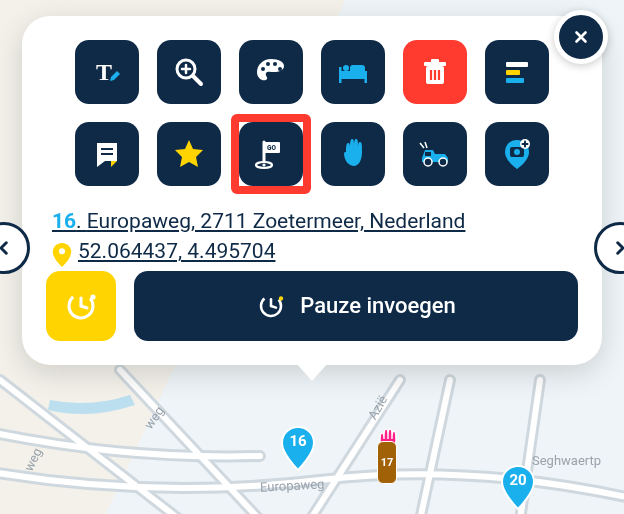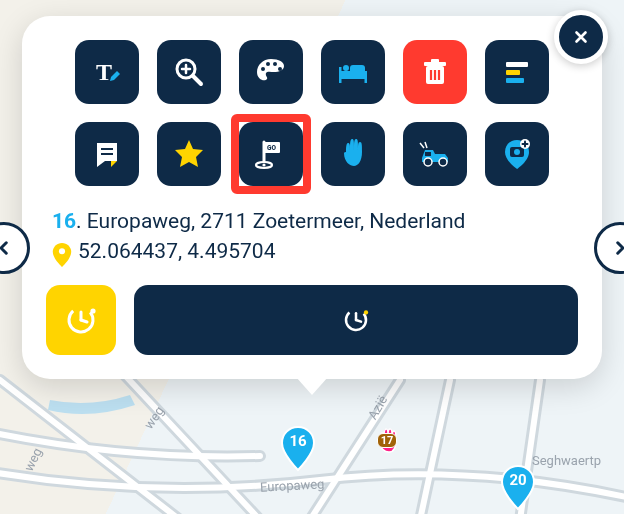--- a/index.html
+++ b/index.html
@@ -75,28 +75,28 @@
   .stop-marker {
     position:absolute;
     width: 30px;
     height: 40px;
     display:flex;
     align-items:flex-start;
     justify-content:center;
   }
   .stop-marker .num {
     position:relative;
-    margin-top:6px;
+    margin-top:14px;
     color:#fff;
     font-weight:700;
     font-size:11px;
     z-index:2;
     background:#a16207;
     border-radius:6px;
-    padding:0 3px;
+    padding:14px 3px;
     border:1px solid #fff;
   }
 
   
   .popover-wrap {
     position: absolute;
     top: 16px;
     left: 22px;
     right: 22px;
     z-index: 5;
@@ -160,24 +160,25 @@
   .icon-btn.highlighted::before{
     content:"";
     position:absolute;
     inset:-8px;
     border:8px solid #ff3a2f;
     border-radius:6px;
     pointer-events:none;
   }
 
   .meta {
-    padding: 0 6px 18px 6px;
+    padding: 0 6px 4px 6px;
     font-size: 21px;
     line-height: 1.45;
     color: #0e2a47;
+    text-decoration: underline;
   }
   .meta .wp-num { color: #1ab0ee; font-weight:700; }
   .meta .coord-row { display:flex; align-items:flex-end; gap:6px; }
   .meta .coord-row svg { width:20px; height:24px; flex:0 0 auto; }
 
   .action-row {
     display: flex;
     gap: 18px;
     align-items: stretch;
   }
@@ -420,17 +421,18 @@
           <line x1="18" y1="18" x2="24" y2="20" stroke="#fff" stroke-width="3" stroke-linecap="round"></line>
         </svg>
       </div>
       <div class="pause-btn">
         <svg viewBox="0 0 36 36">
           <circle cx="18" cy="18" r="12" fill="none" stroke="#fff" stroke-width="3" stroke-dasharray="56 24" transform="rotate(-40 18 18)"></circle>
           <circle cx="30" cy="9" r="2.6" fill="#ffd400"></circle>
           <line x1="18" y1="18" x2="18" y2="10" stroke="#fff" stroke-width="3" stroke-linecap="round"></line>
           <line x1="18" y1="18" x2="24" y2="20" stroke="#fff" stroke-width="3" stroke-linecap="round"></line>
         </svg>
+        <span>Pauze invoegen</span>
       </div>
     </div>
 
   </div>
 </div>
 
 </body></html>

